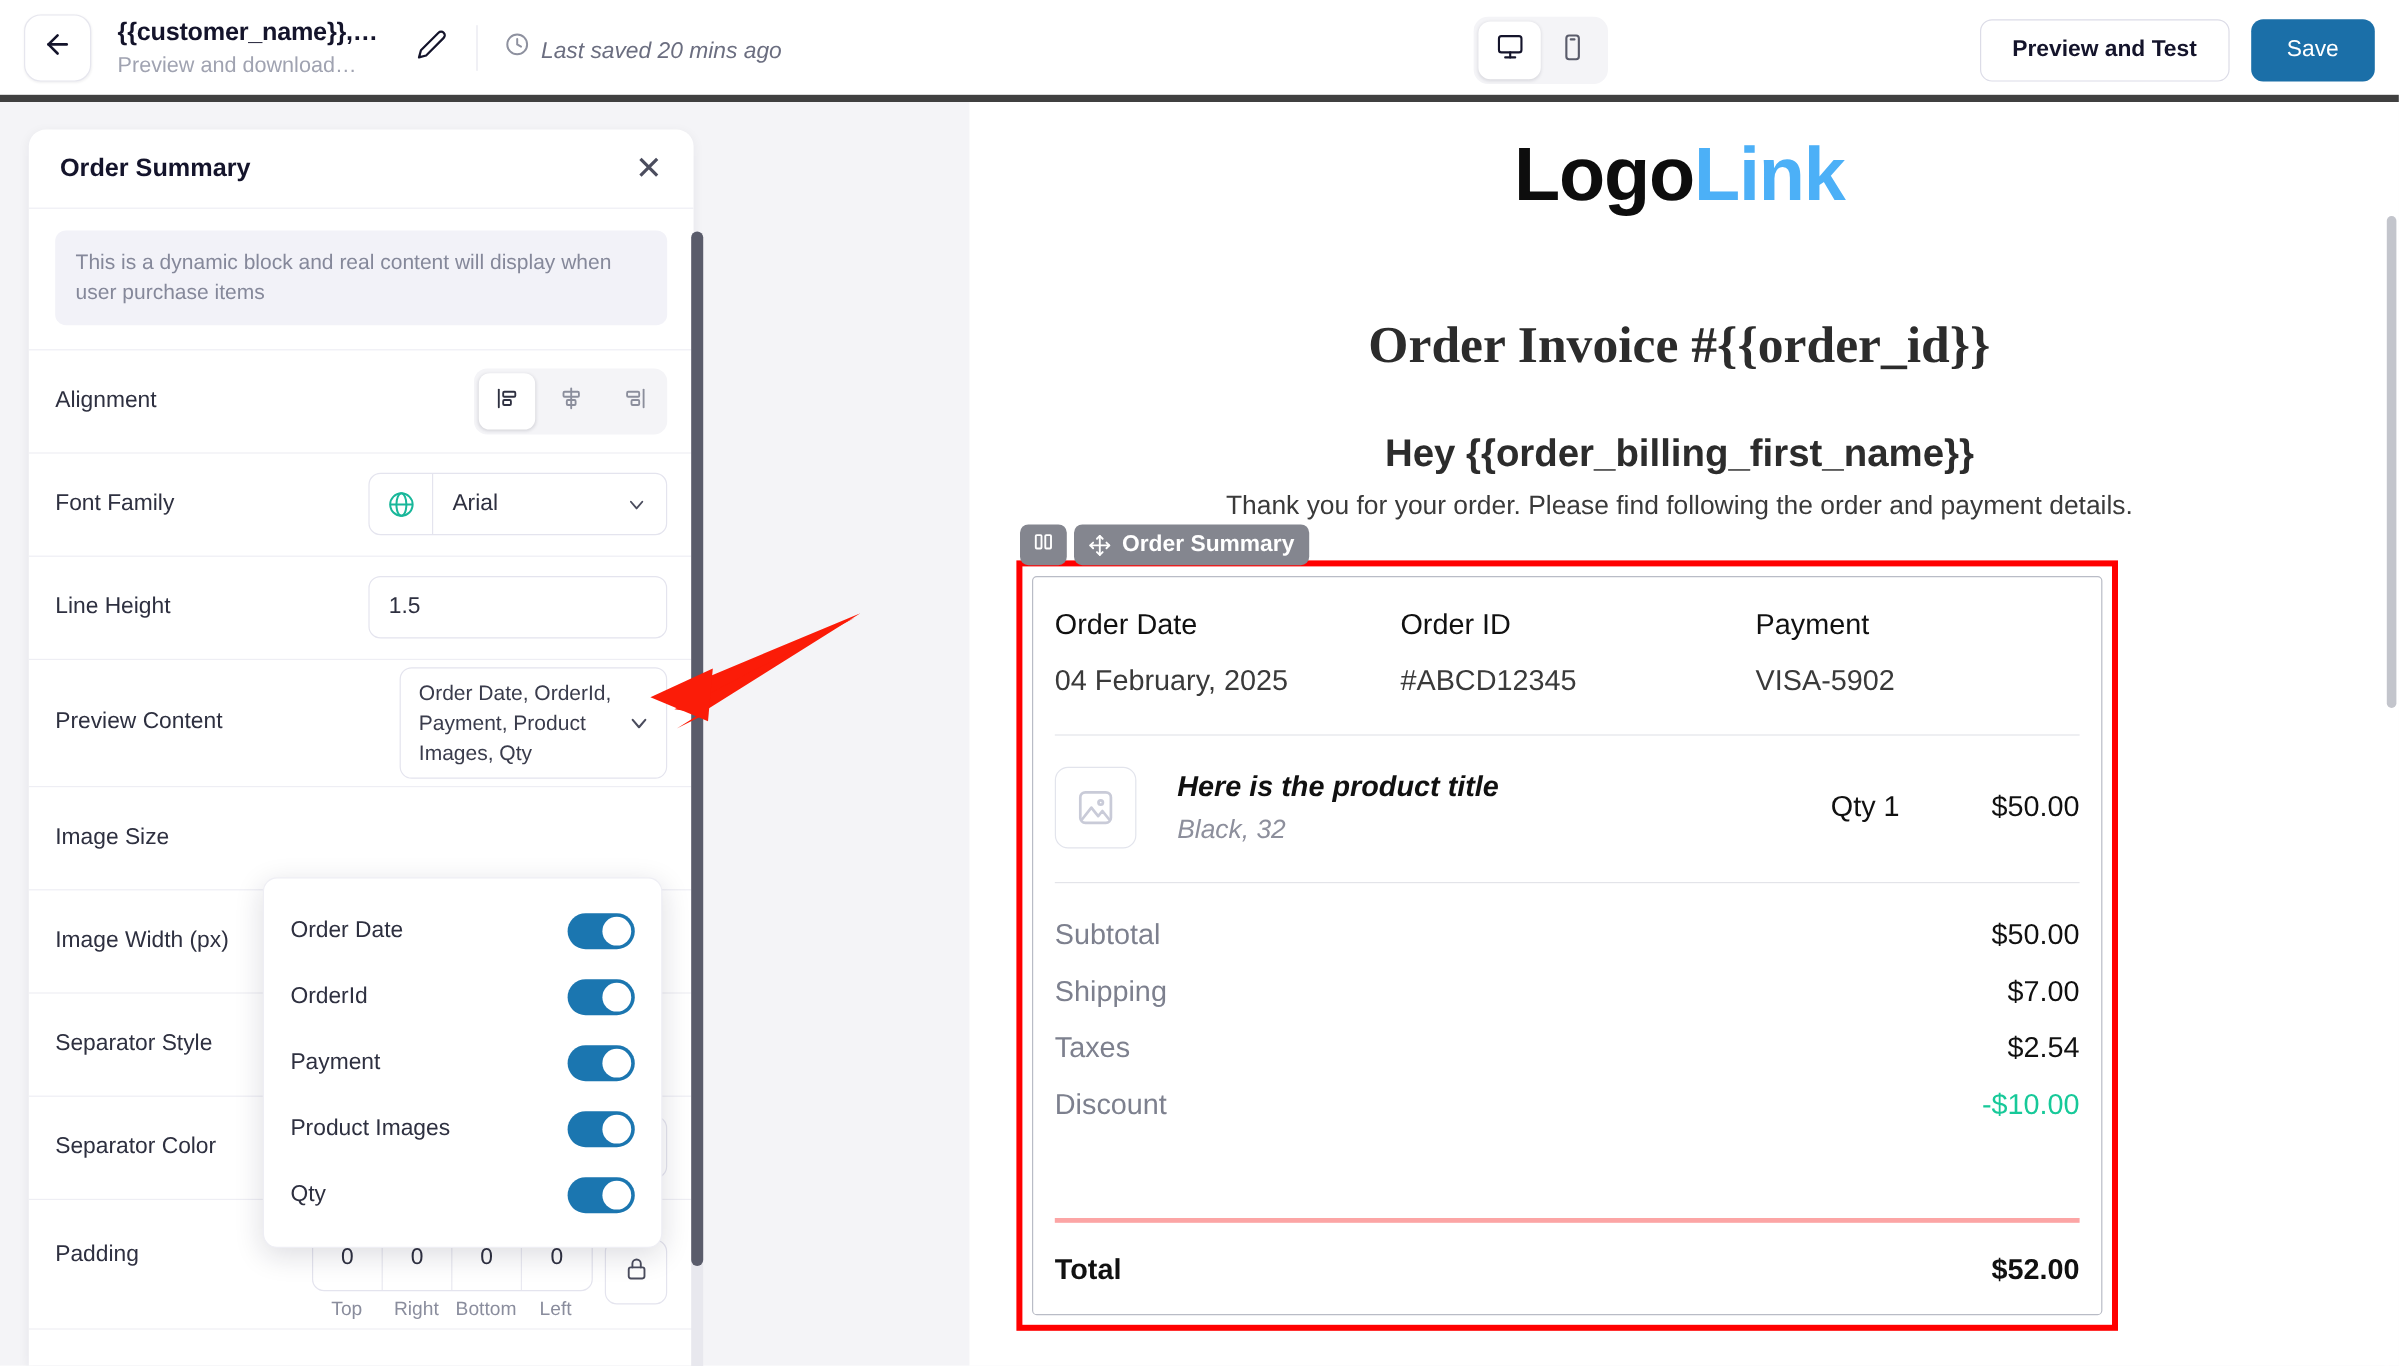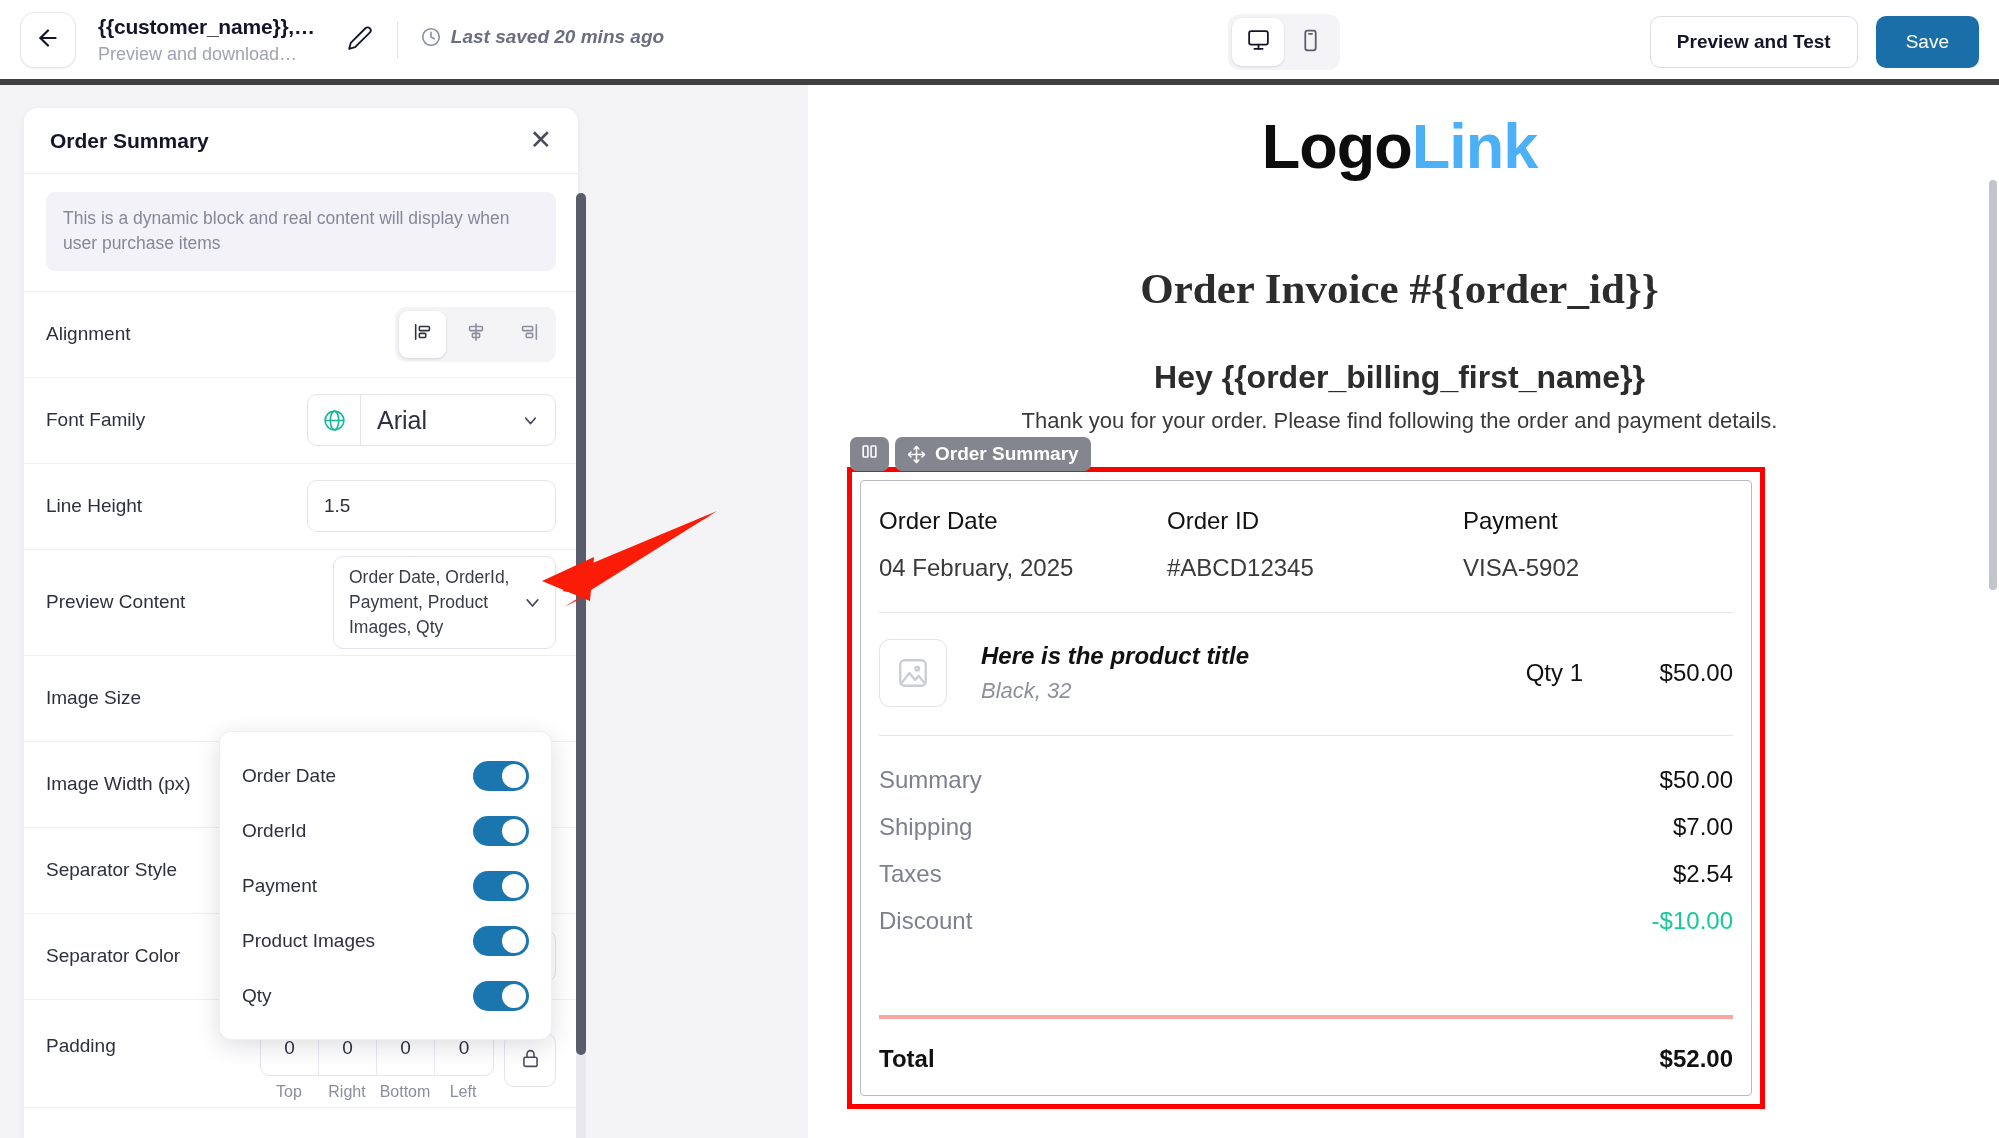--- a/index.html
+++ b/index.html
@@ -29,22 +29,22 @@
   }
   .title-wrap { margin-left: 22px; display: flex; flex-direction: column; justify-content: center; }
   .doc-title { font-size: 21px; font-weight: 600; color: #14142b; letter-spacing: -0.2px; }
   .doc-sub { font-size: 18px; color: #a0a3b1; margin-top: 5px; }
   .pencil-btn {
     margin-left: 28px; width: 34px; height: 34px;
     display: flex; align-items: center; justify-content: center; cursor: pointer;
   }
   .vdiv { width: 1px; height: 38px; background: #e6e6ee; margin-left: 20px; }
   .saved {
-    margin-left: 22px; display: flex; align-items: flex-start; gap: 9px;
-    font-size: 19px; color: #6b6e80; font-style: italic; font-weight: bold;
+    margin-left: 22px; display: flex; align-items: flex-end; gap: 9px;
+    font-size: 19px; color: #6b6e80; font-style: italic;
   }
   .device-group {
     position: absolute; left: 1228px; top: 14px;
     display: flex; align-items: center; gap: 0px;
     background: #f4f4f7; border-radius: 12px; padding: 4px;
   }
   .device-btn {
     width: 52px; height: 48px; border-radius: 10px;
     display: flex; align-items: center; justify-content: center; cursor: pointer;
   }
@@ -111,21 +111,21 @@
 
   .font-select {
     width: 249px; height: 52px; display: flex; align-items: center;
     border: 1px solid #e4e4ee; border-radius: 10px; overflow: hidden; background:#fff;
     cursor: pointer;
   }
   .font-globe {
     width: 53px; height: 100%; display: flex; align-items: center; justify-content: center;
     border-right: 1px solid #e4e4ee;
   }
-  .font-name { flex: 1; padding-left: 16px; font-size: 25px; color: #2e3040; }
+  .font-name { flex: 1; padding-left: 16px; font-size: 19px; color: #2e3040; }
   .font-caret { padding-right: 15px; display:flex; align-items:center; }
 
   .input-box {
     width: 249px; height: 52px;
     border: 1px solid #e4e4ee; border-radius: 10px; background: #fff;
     display: flex; align-items: center; padding-left: 16px;
     font-size: 19px; color: #2e3040; cursor: text;
   }
 
   .preview-select {
@@ -609,21 +609,21 @@
       <div class="prod-info">
         <div class="prod-title">Here is the product title</div>
         <div class="prod-variant">Black, 32</div>
       </div>
       <div class="prod-qty">Qty 1</div>
       <div class="prod-price">$50.00</div>
     </div>
 
     <div class="totals">
       <div class="tot-row">
-        <div class="tot-label">Summary</div>
+        <div class="tot-label">Subtotal</div>
         <div class="tot-val">$50.00</div>
       </div>
       <div class="tot-row">
         <div class="tot-label">Shipping</div>
         <div class="tot-val">$7.00</div>
       </div>
       <div class="tot-row">
         <div class="tot-label">Taxes</div>
         <div class="tot-val">$2.54</div>
       </div>

